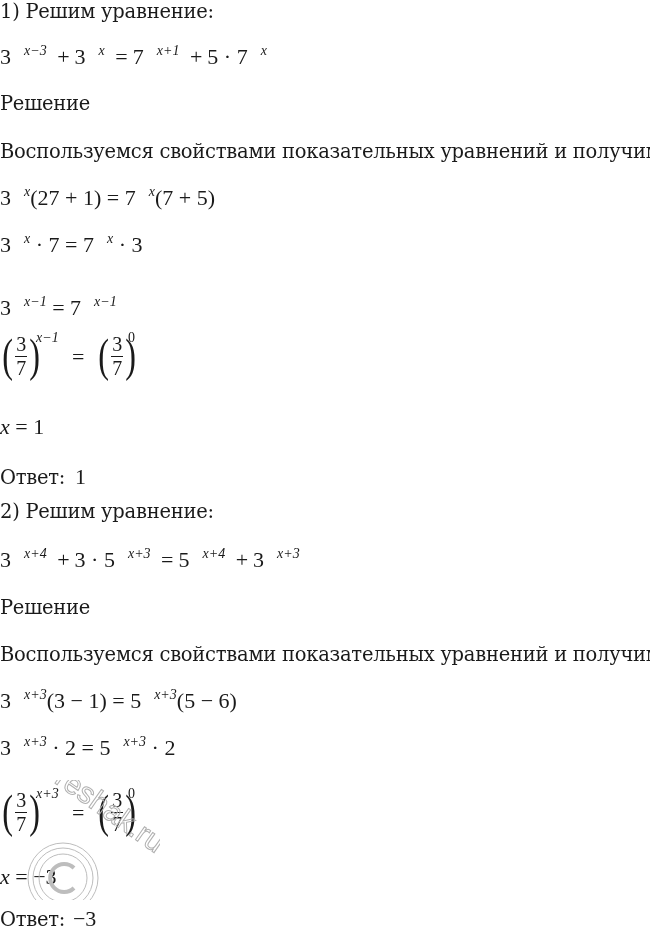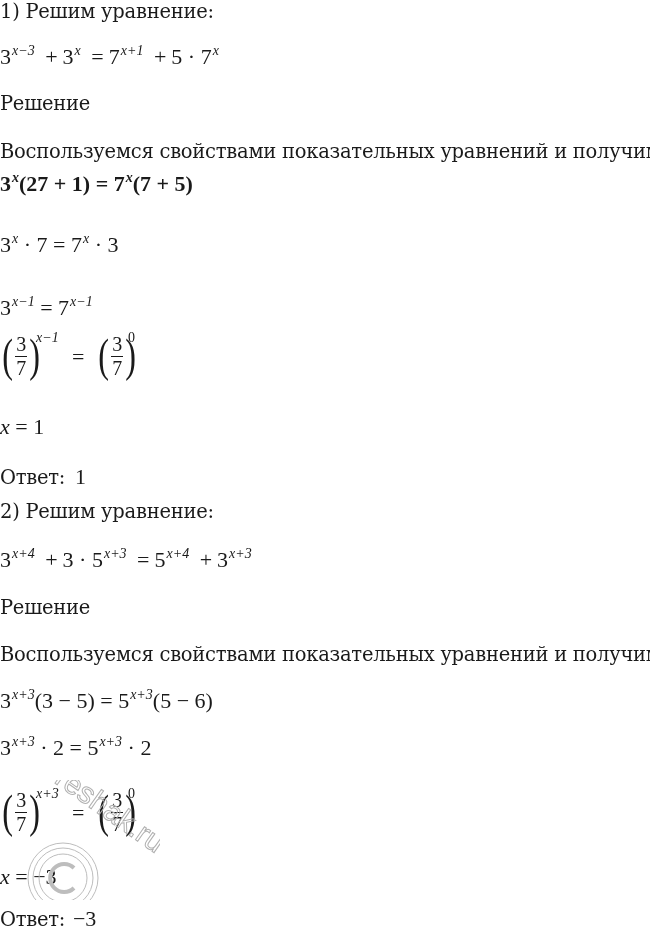--- a/index.html
+++ b/index.html
@@ -2,21 +2,21 @@
 <html><head>
 <meta charset="utf-8">
 <style>
   html, body { margin:0; padding:0; background:#ffffff; }
   body { width:650px; height:928px; position:relative; overflow:hidden;
          font-family:"DejaVu Serif", "Liberation Serif", serif; color:#1a1a1a; }
   .row { position:absolute; left:0; white-space:nowrap; font-size:19px; line-height:22px; }
   .text { font-size:19.5px; letter-spacing:-0.25px; }
   .math { font-family:"Liberation Serif", "DejaVu Serif", serif; font-size:22px; }
   .math i { font-style:italic; }
-  sup { font-size:14px; vertical-align:0; position:relative; top:-9px; margin-left:1px; }
+  sup { font-size:14px; vertical-align:0; position:relative; top:-9px; margin-left:13px; }
   .op { margin:0 5px; }
   .frac-group { display:inline-flex; align-items:center; position:relative; }
   .paren { font-size:46px; line-height:46px; font-weight:200; transform:scaleX(0.7); display:inline-block; }
   .frac { display:inline-flex; flex-direction:column; align-items:center; font-size:20px; line-height:21px; }
   .frac .num { border-bottom:1.5px solid #1a1a1a; padding:0 1px 1px; }
   .frac .den { padding-top:1px; }
   .fsup { position:absolute; font-size:14px; font-style:italic; }
   .watermark { position:absolute; left:10px; top:780px; width:150px; height:120px; pointer-events:none; }
 </style>
 </head>
@@ -29,21 +29,21 @@
   <span class="op">+</span><span>3</span><sup><i>x</i></sup>
   <span class="op">=</span><span>7</span><sup><i>x+1</i></sup>
   <span class="op">+</span><span>5</span>
   <span>·</span>
   <span>7</span><sup><i>x</i></sup>
 </div>
 
 <div class="row text" style="top:93px;">Решение</div>
 <div class="row text" style="top:141px;">Воспользуемся свойствами показательных уравнений и получим:</div>
 
-<div class="row math" style="top:173px;font-weight:bold;">
+<div class="row math" style="top:187px;">
   <span>3</span><sup><i>x</i></sup><span style="white-space:pre">(27 + 1) = </span><span>7</span><sup><i>x</i></sup><span style="white-space:pre">(7 + 5)</span>
 </div>
 
 <div class="row math" style="top:234px;">
   <span>3</span><sup><i>x</i></sup><span style="white-space:pre"> · 7 = </span><span>7</span><sup><i>x</i></sup><span style="white-space:pre"> · 3</span>
 </div>
 
 <div class="row math" style="top:297px;">
   <span>3</span><sup><i>x−1</i></sup><span style="white-space:pre"> = </span><span>7</span><sup><i>x−1</i></sup>
 </div>
@@ -87,21 +87,21 @@
   <span>·</span>
   <span>5</span><sup><i>x+3</i></sup>
   <span class="op">=</span><span>5</span><sup><i>x+4</i></sup>
   <span class="op">+</span><span>3</span><sup><i>x+3</i></sup>
 </div>
 
 <div class="row text" style="top:597px;">Решение</div>
 <div class="row text" style="top:644px;">Воспользуемся свойствами показательных уравнений и получим:</div>
 
 <div class="row math" style="top:690px;">
-  <span>3</span><sup><i>x+3</i></sup><span style="white-space:pre">(3 − 5) = </span><span>5</span><sup><i>x+3</i></sup><span style="white-space:pre">(5 − 6)</span>
+  <span>3</span><sup><i>x+3</i></sup><span style="white-space:pre">(3 − 1) = </span><span>5</span><sup><i>x+3</i></sup><span style="white-space:pre">(5 − 6)</span>
 </div>
 
 <div class="row math" style="top:737px;">
   <span>3</span><sup><i>x+3</i></sup><span style="white-space:pre"> · 2 = </span><span>5</span><sup><i>x+3</i></sup><span style="white-space:pre"> · 2</span>
 </div>
 
 <div class="row math" style="top:789px; height:48px;">
   <span class="frac-group" style="position:absolute; left:0; top:0;">
     <span class="paren">(</span>
     <span class="frac">

